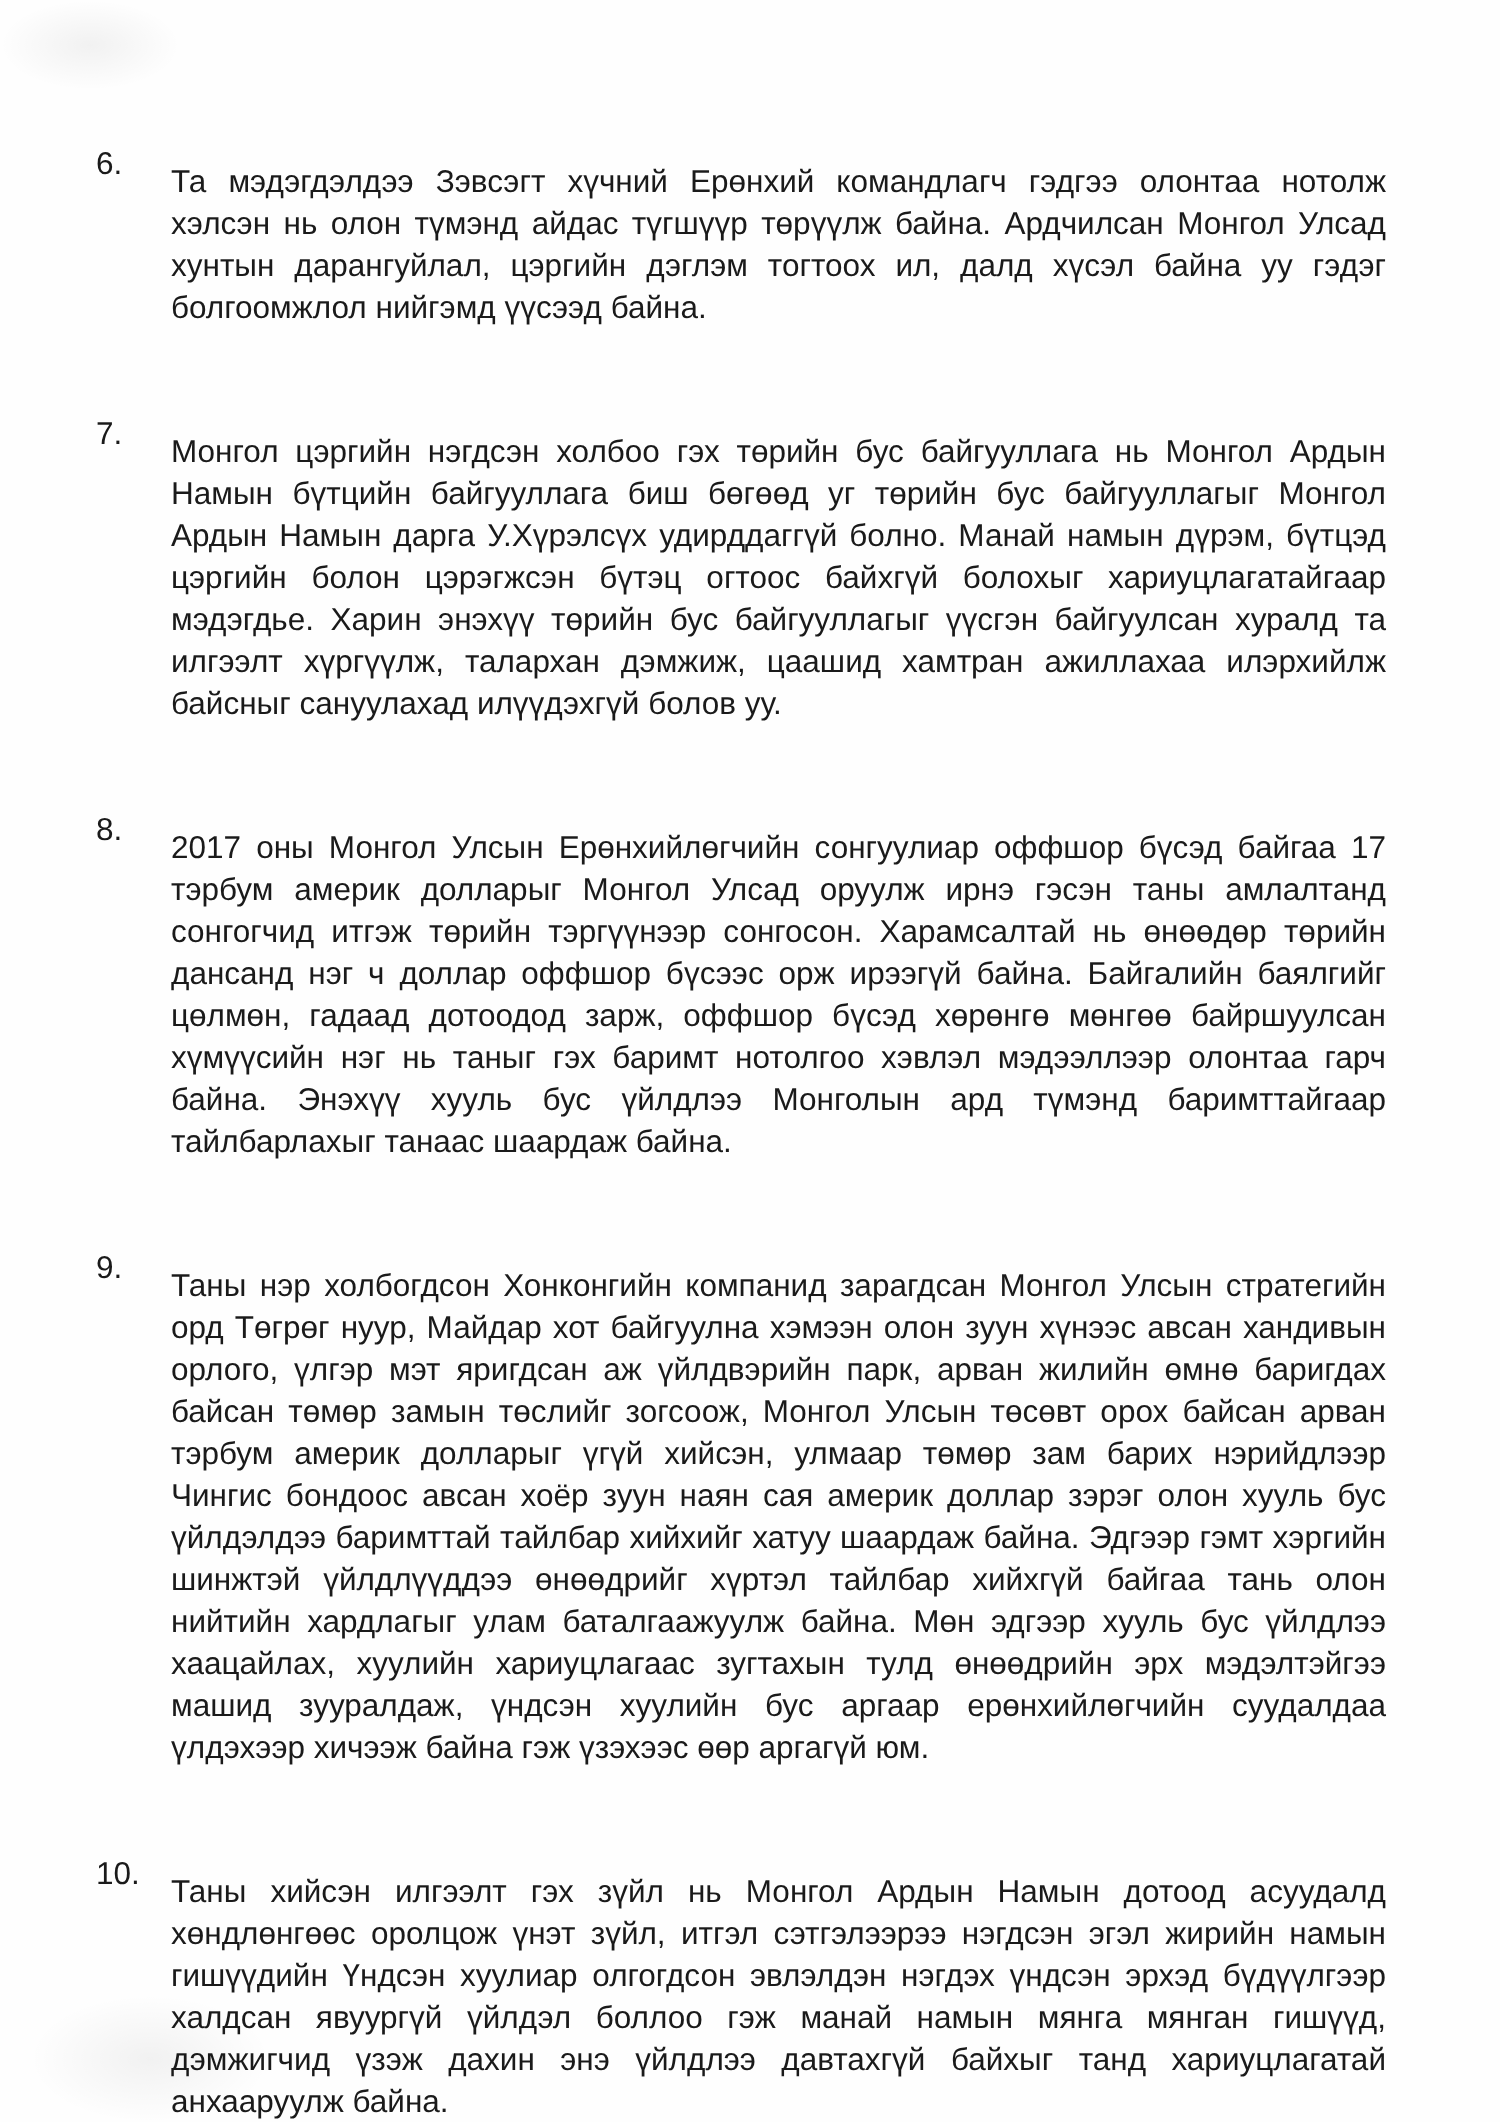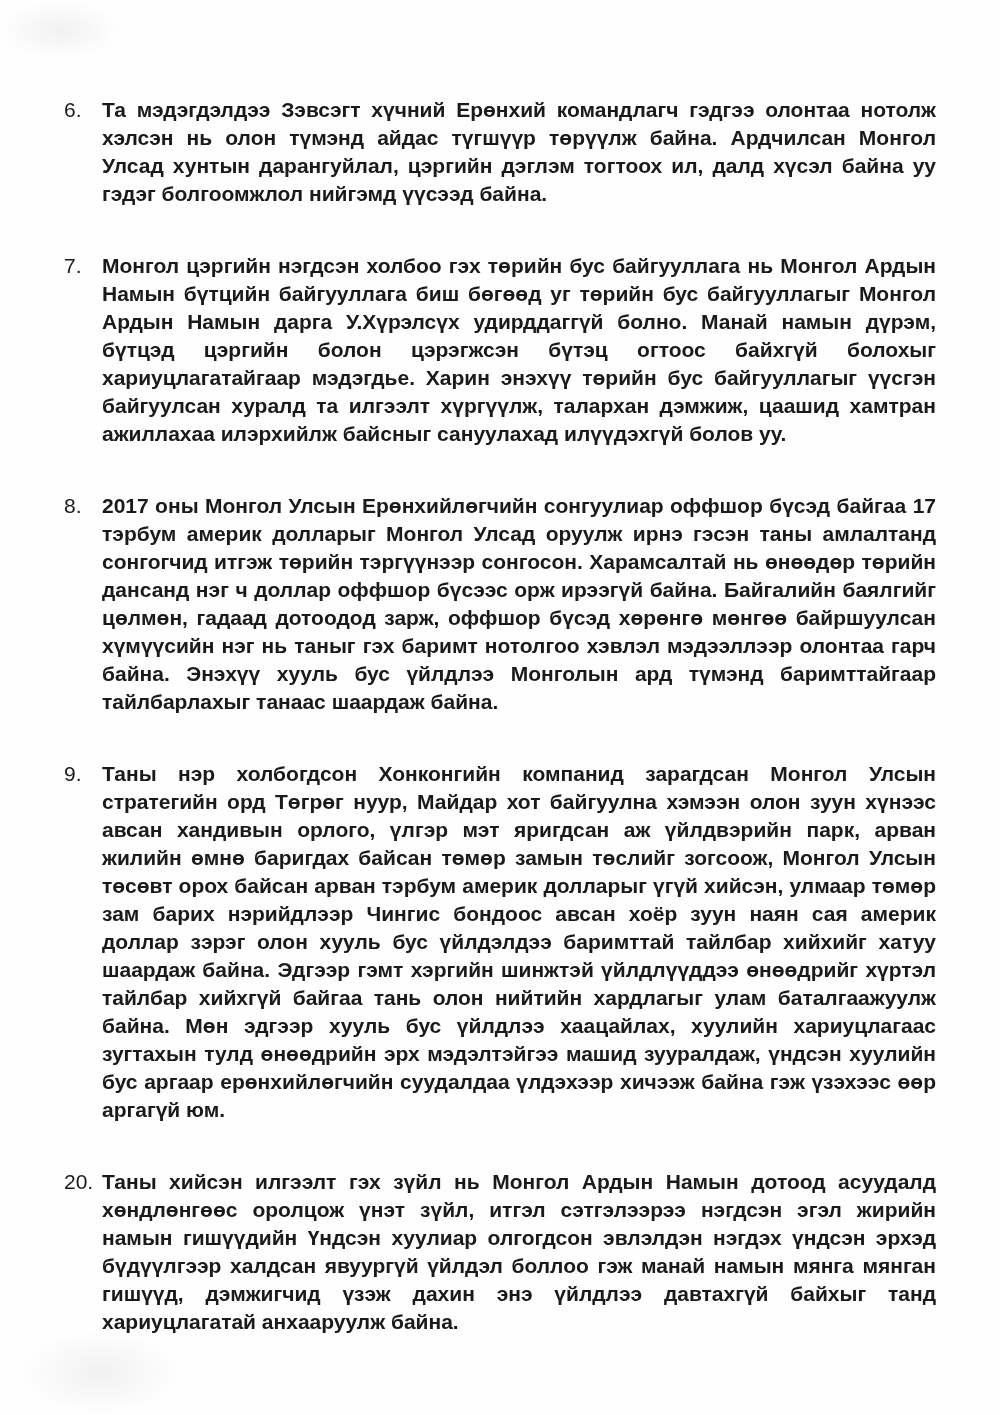--- a/index.html
+++ b/index.html
@@ -25,24 +25,23 @@
     line-height: 28px;
     margin-bottom: 44px;
     font-weight: 400;
   }
   .para .num {
     flex: 0 0 38px;
     white-space: nowrap;
   }
   .para .text {
     flex: 1;
-    margin: 0;
+    margin: 12px;
     text-align: justify;
     text-justify: inter-word;
-    font-weight: bold;
   }
   
   .scan-artifact {
     position: absolute;
     background: radial-gradient(closest-side, rgba(0,0,0,0.05), rgba(0,0,0,0));
     pointer-events: none;
   }
   .artifact-top-left   { left: 0;   top: 0;      width: 120px; height: 60px; }
   .artifact-bottom-left{ left: 20px; top: 1330px; width: 160px; height: 85px; }
 </style>
@@ -68,17 +67,17 @@
     <span class="num">8.</span>
     <p class="text">2017 оны Монгол Улсын Ерөнхийлөгчийн сонгуулиар оффшор бүсэд байгаа 17 тэрбум америк долларыг Монгол Улсад оруулж ирнэ гэсэн таны амлалтанд сонгогчид итгэж төрийн тэргүүнээр сонгосон. Харамсалтай нь өнөөдөр төрийн дансанд нэг ч доллар оффшор бүсээс орж ирээгүй байна. Байгалийн баялгийг цөлмөн, гадаад дотоодод зарж, оффшор бүсэд хөрөнгө мөнгөө байршуулсан хүмүүсийн нэг нь таныг гэх баримт нотолгоо хэвлэл мэдээллээр олонтаа гарч байна. Энэхүү хууль бус үйлдлээ Монголын ард түмэнд баримттайгаар тайлбарлахыг танаас шаардаж байна.</p>
   </div>
 
   <div class="para">
     <span class="num">9.</span>
     <p class="text">Таны нэр холбогдсон Хонконгийн компанид зарагдсан Монгол Улсын стратегийн орд Төгрөг нуур, Майдар хот байгуулна хэмээн олон зуун хүнээс авсан хандивын орлого, үлгэр мэт яригдсан аж үйлдвэрийн парк, арван жилийн өмнө баригдах байсан төмөр замын төслийг зогсоож, Монгол Улсын төсөвт орох байсан арван тэрбум америк долларыг үгүй хийсэн, улмаар төмөр зам барих нэрийдлээр Чингис бондоос авсан хоёр зуун наян сая америк доллар зэрэг олон хууль бус үйлдэлдээ баримттай тайлбар хийхийг хатуу шаардаж байна. Эдгээр гэмт хэргийн шинжтэй үйлдлүүддээ өнөөдрийг хүртэл тайлбар хийхгүй байгаа тань олон нийтийн хардлагыг улам баталгаажуулж байна. Мөн эдгээр хууль бус үйлдлээ хаацайлах, хуулийн хариуцлагаас зугтахын тулд өнөөдрийн эрх мэдэлтэйгээ машид зууралдаж, үндсэн хуулийн бус аргаар ерөнхийлөгчийн суудалдаа үлдэхээр хичээж байна гэж үзэхээс өөр аргагүй юм.</p>
   </div>
 
   <div class="para">
-    <span class="num">20.</span>
+    <span class="num">10.</span>
     <p class="text">Таны хийсэн илгээлт гэх зүйл нь Монгол Ардын Намын дотоод асуудалд хөндлөнгөөс оролцож үнэт зүйл, итгэл сэтгэлээрээ нэгдсэн эгэл жирийн намын гишүүдийн Үндсэн хуулиар олгогдсон эвлэлдэн нэгдэх үндсэн эрхэд бүдүүлгээр халдсан явуургүй үйлдэл боллоо гэж манай намын мянга мянган гишүүд, дэмжигчид үзэж дахин энэ үйлдлээ давтахгүй байхыг танд хариуцлагатай анхааруулж байна.</p>
   </div>
 
 </div>
 
 </body></html>

